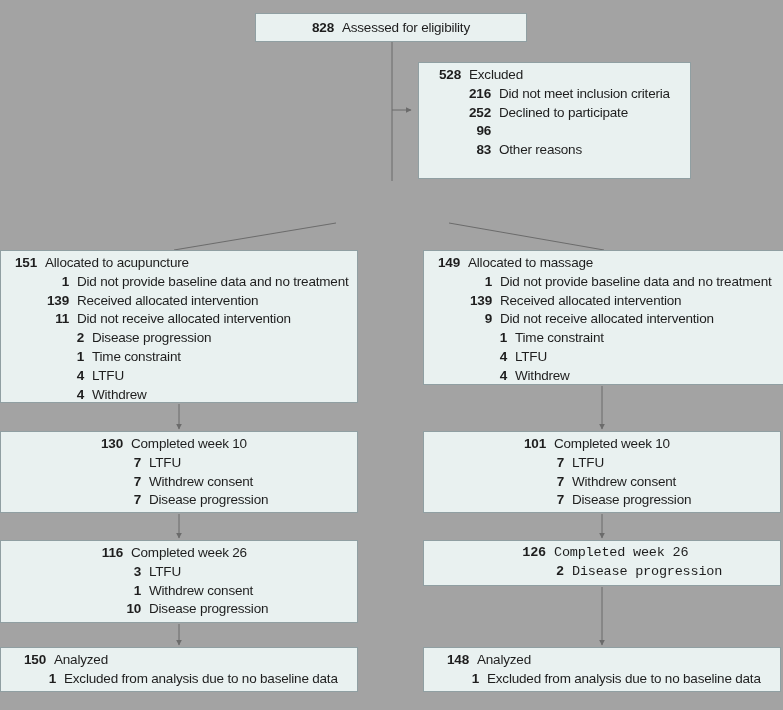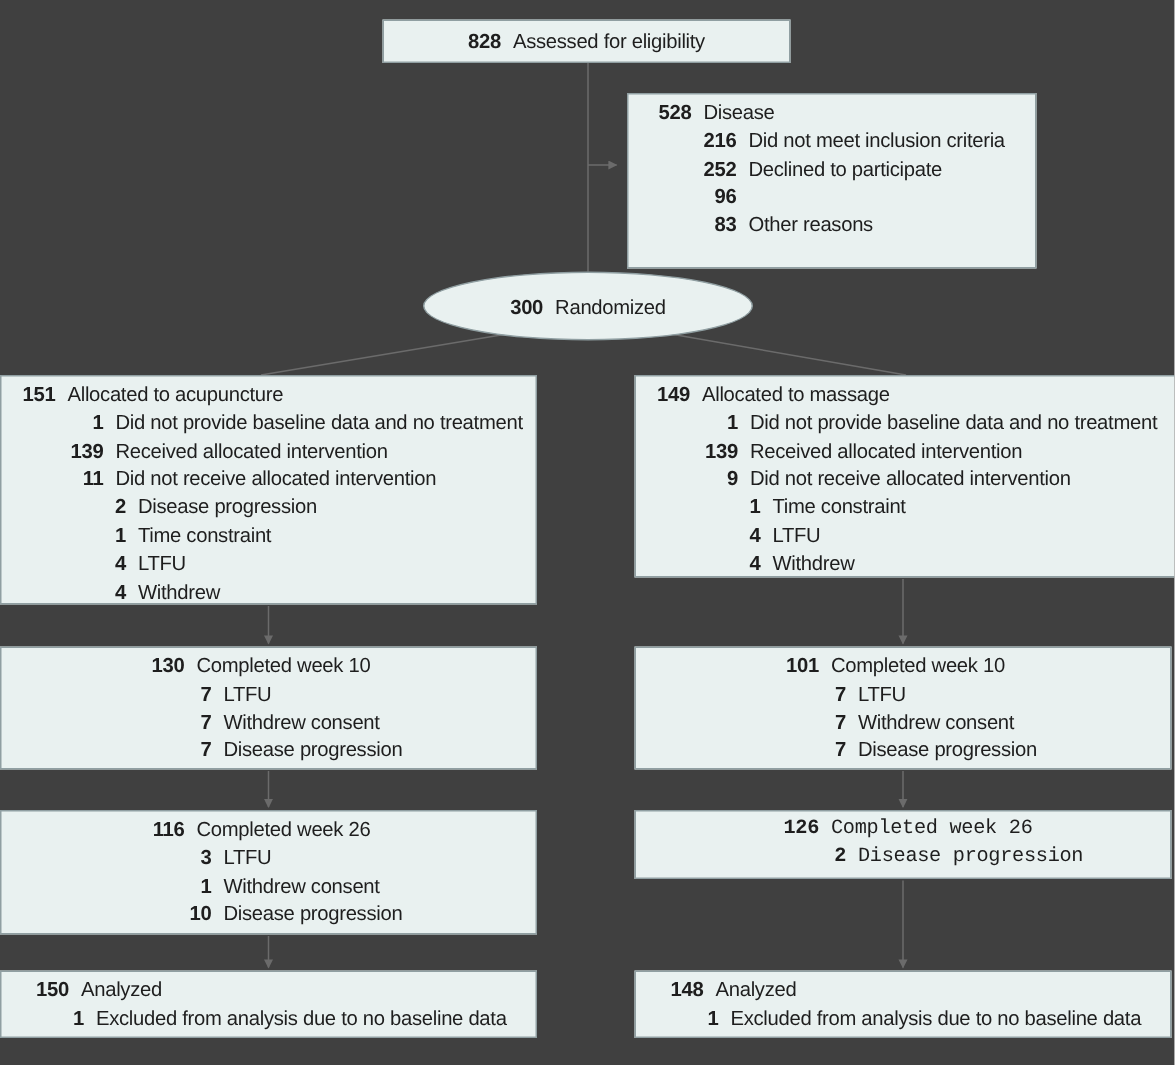--- a/index.html
+++ b/index.html
@@ -3,21 +3,21 @@
 <meta charset="utf-8">
 <style>
   :root{
     --fill:#e9f1f0;
     --border:#909fa2;
     --connector:#6b6b6b;
     --text:#1e1e1e;
   }
   html,body{margin:0;padding:0;background:#ffffff;}
   .canvas{
-    position:relative;width:783px;height:710px;background:#404040;
+    position:relative;width:783px;height:710px;background:#a3a3a3;
     font-family:"Liberation Sans", sans-serif;color:var(--text);
     overflow:hidden;
   }
   #flow-svg{position:absolute;left:0;top:0;width:783px;height:710px;pointer-events:none;}
   #flow-svg line, #flow-svg path.conn{stroke:var(--connector);stroke-width:1;fill:none;}
   #flow-svg .arrowhead{fill:var(--connector);}
   .box{
     position:absolute;box-sizing:border-box;
     background:var(--fill);border:1px solid var(--border);
     padding-top:3px;font-size:13.5px;letter-spacing:-0.2px;
@@ -74,45 +74,39 @@
   <div class="box centered" style="left:255px;top:13px;width:272px;height:29px;">
       <div class="line l0">
         <span class="num">828</span>
         <span class="lbl">Assessed for eligibility</span>
       </div>
     </div>
 
   <div class="box excluded" style="left:418px;top:62px;width:273px;height:117px;">
       <div class="line l0">
         <span class="num">528</span>
-        <span class="lbl">Disease</span>
+        <span class="lbl">Excluded</span>
       </div>
       <div class="line l1">
         <span class="num">216</span>
         <span class="lbl">Did not meet inclusion criteria</span>
       </div>
       <div class="line l1">
         <span class="num">252</span>
         <span class="lbl">Declined to participate</span>
       </div>
       <div class="line l1">
         <span class="num">96</span>
       </div>
       <div class="line l1">
         <span class="num">83</span>
         <span class="lbl">Other reasons</span>
       </div>
     </div>
 
-  <div class="ellipse" style="left:282px;top:181px;width:220px;height:46px;">
-      <div class="line l0">
-        <span class="num">300</span>
-        <span class="lbl">Randomized</span>
-      </div>
-    </div>
 
   <div class="box" style="left:0px;top:250px;width:358px;height:153px;">
       <div class="line l0">
         <span class="num">151</span>
         <span class="lbl">Allocated to acupuncture</span>
       </div>
       <div class="line l1">
         <span class="num">1</span>
         <span class="lbl">Did not provide baseline data and no treatment</span>
       </div>

